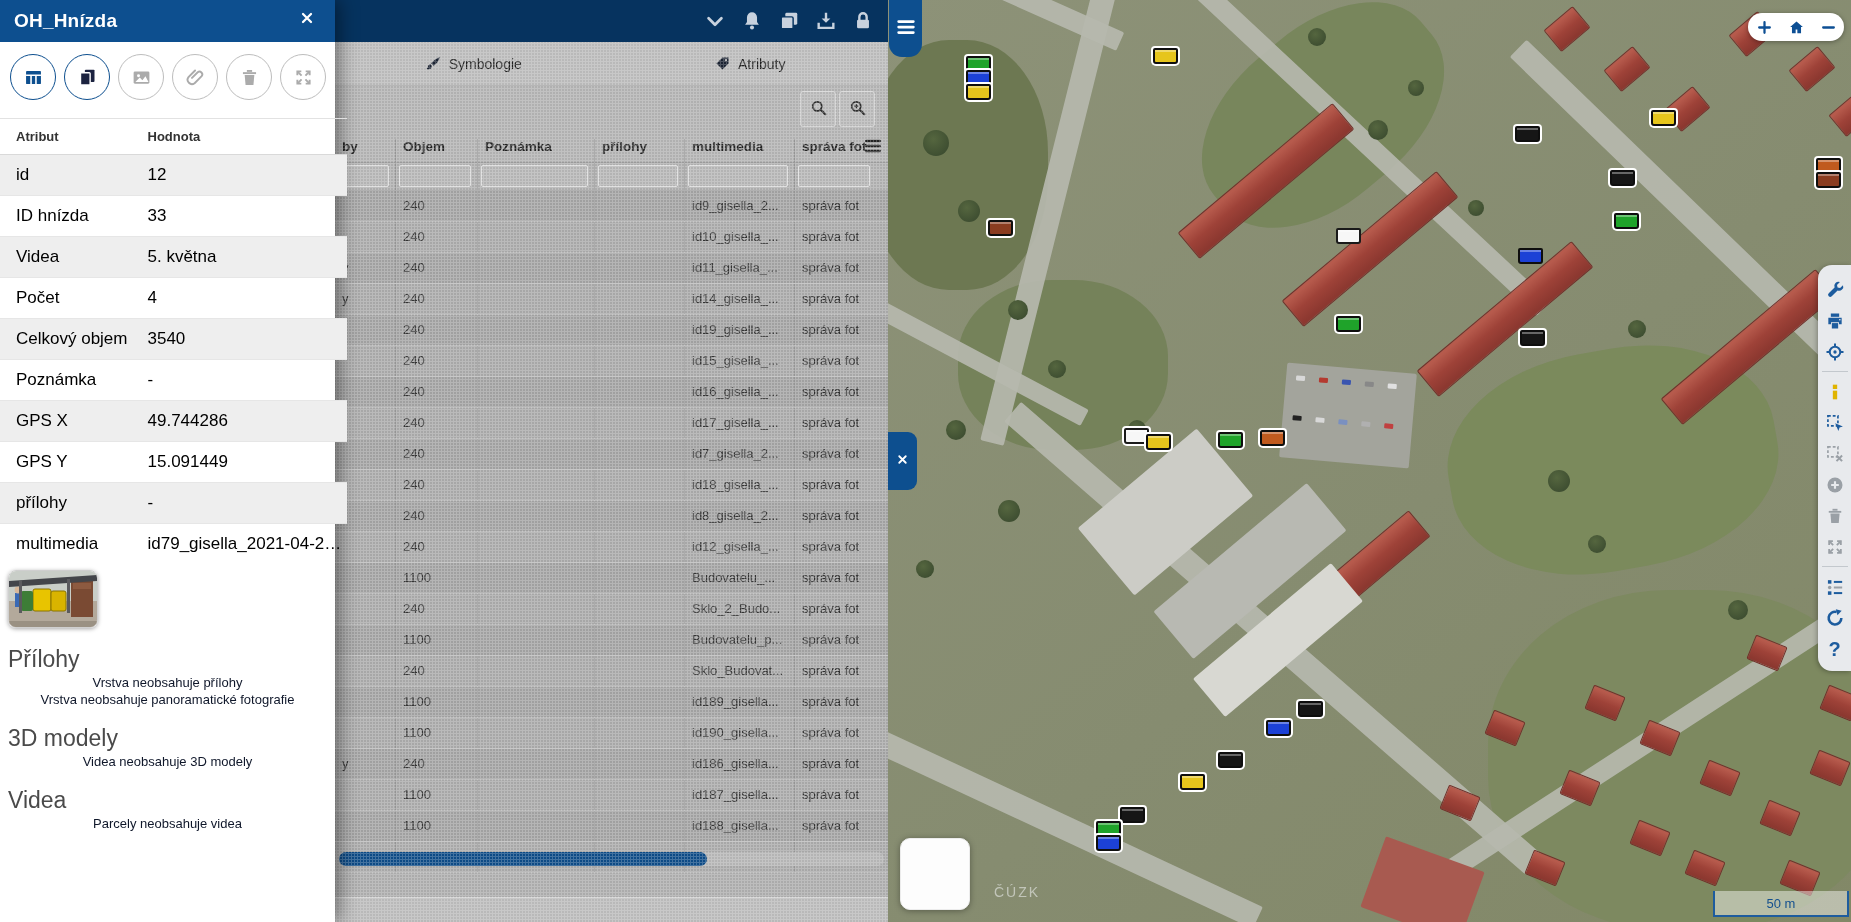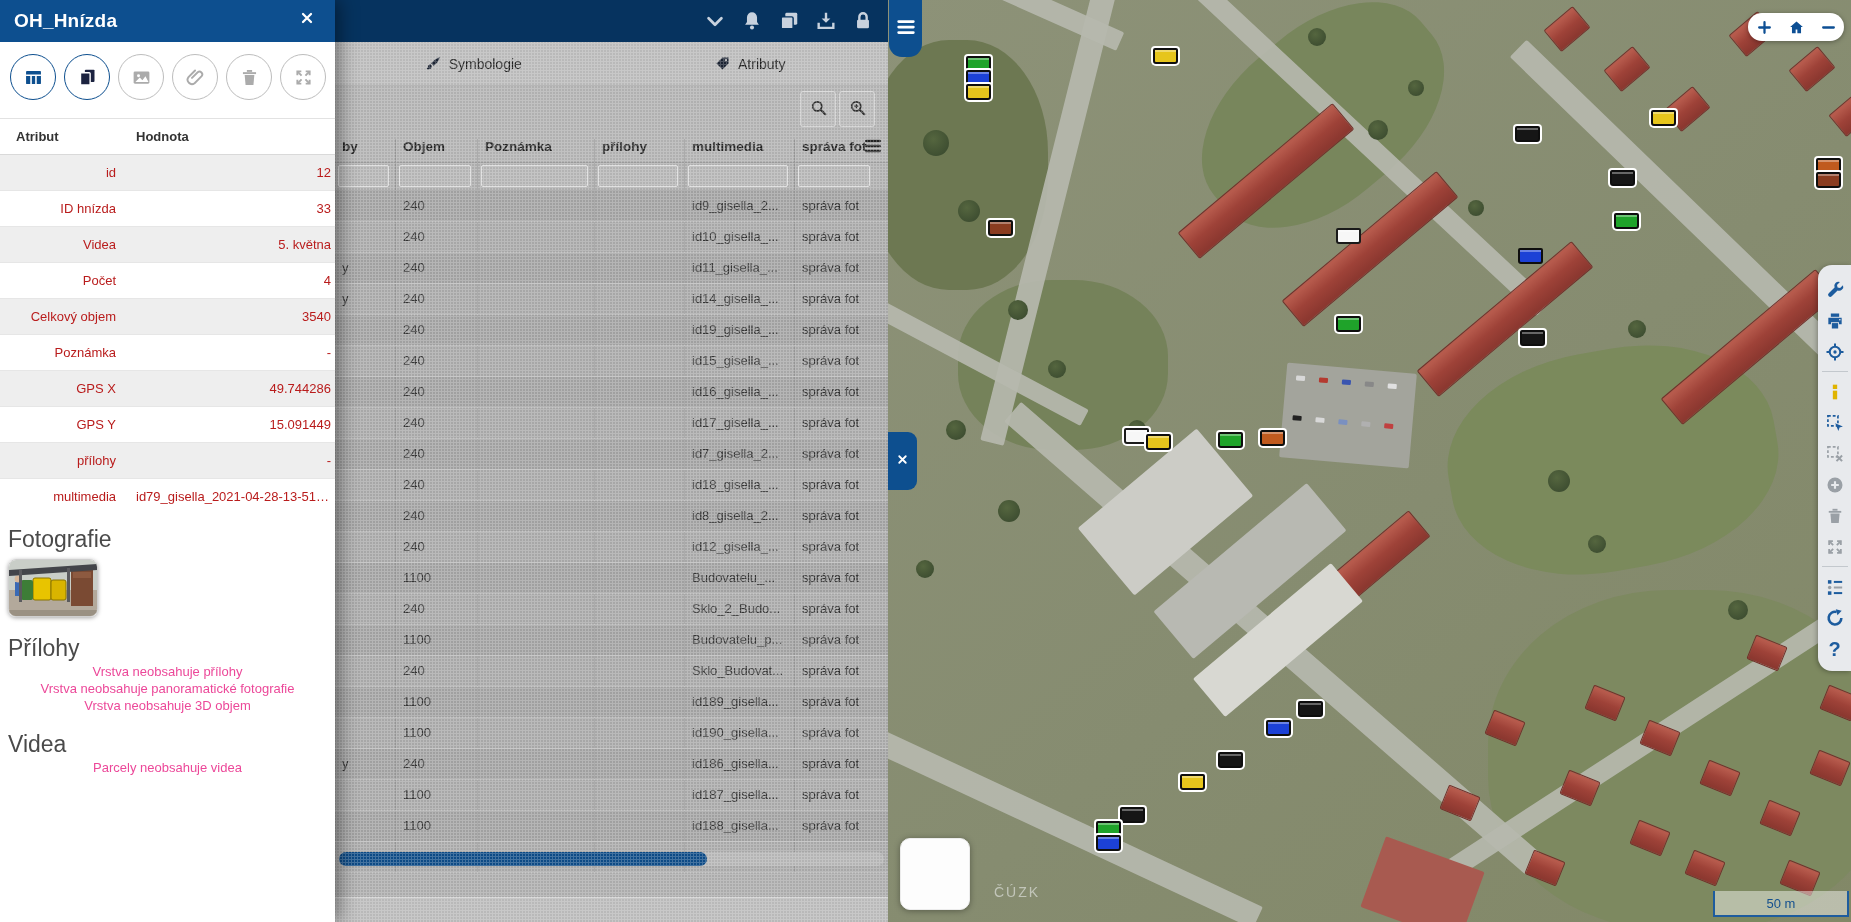--- a/index.html
+++ b/index.html
@@ -16,26 +16,26 @@
   #popup-close svg{width:16px;height:16px;}
   #popup-toolbar{display:flex;gap:8px;padding:12px 0 10px 10px;}
   .pbtn{width:44px;height:44px;border-radius:50%;display:flex;align-items:center;justify-content:center;}
   .pbtn svg{width:21px;height:21px;}
   .pbtn.on{border:1.6px solid #0d4f8f;color:#0d4f8f;}
   .pbtn.on.dark{color:#1c2340;}
   .pbtn.off{border:1.6px solid #bdbdbd;color:#ababab;}
   #attr-table{width:100%;border-collapse:collapse;margin-top:8px;border-top:1px solid #e2e2e2;}
   #attr-table th{font-size:13px;text-align:left;color:#333;padding:10px 4px 10px 16px;border-bottom:1px solid #d9d9d9;}
   #attr-table th:first-child{width:120px;}
-  #attr-table td{font-size:13px;color:#b91c1c;padding:10px 4px 10px 16px;border-top:1px solid #e6e6e6;
-    white-space:nowrap;overflow:hidden;text-overflow:ellipsis;max-width:195px;text-align:right;}
+  #attr-table td{font-size:17px;color:#000000;padding:10px 4px 10px 16px;border-top:1px solid #e6e6e6;
+    white-space:nowrap;overflow:hidden;text-overflow:ellipsis;max-width:195px;}
   #attr-table tr:nth-child(odd) td{background:#eeeeee;}
   .sec-title{font-size:23px;color:#4a4a4a;margin:18px 0 2px 8px;font-weight:400;}
   .sec-title.first{margin-top:12px;}
-  .sec-empty{font-size:13px;color:#ec4899;text-align:center;margin-top:2px;}
+  .sec-empty{font-size:13px;color:#0f172a;text-align:center;margin-top:2px;}
   #thumb{margin:6px 0 0 8px;width:88px;height:56px;border-radius:8px;border:1px solid #cfcfcf;
     box-shadow:0 1px 4px rgba(0,0,0,.35);overflow:hidden;}
   #thumb svg{display:block;}
 
   
   #center{position:absolute;left:335px;top:0;width:553px;height:922px;background:#ababab;}
   #topbar{position:absolute;left:0;top:0;width:553px;height:42px;background:#06335f;
     display:flex;align-items:center;justify-content:flex-end;gap:15px;padding-right:14px;box-sizing:border-box;}
   .tb-ic{color:#c8d2de;width:22px;height:22px;}
   .tb-ic svg{width:22px;height:22px;}
@@ -759,21 +759,20 @@
             <td>přílohy</td>
             <td>-</td>
           </tr>
           <tr>
             <td>multimedia</td>
             <td>id79_gisella_2021-04-28-13-51-4...</td>
           </tr>
         </tbody>
     </table>
     <div class="sec">
-      <div class="sec-title first">Fotografie</div>
       <div id="thumb">
         <svg width="88" height="56" viewBox="0 0 88 56">
           <rect x="0" y="0" width="88" height="30" fill="#c9cec8"></rect>
           <rect x="0" y="30" width="88" height="26" fill="#b3a99b"></rect>
           <rect x="62" y="10" width="22" height="36" fill="#7a4a33"></rect>
           <rect x="64" y="12" width="18" height="6" fill="#8d5a40"></rect>
           <rect x="24" y="18" width="18" height="22" rx="2" fill="#e8c400" stroke="#8a7400" stroke-width="1"></rect>
           <rect x="42" y="20" width="15" height="20" rx="2" fill="#d9b400" stroke="#8a7400" stroke-width="1"></rect>
           <rect x="12" y="20" width="12" height="20" rx="2" fill="#3d7d37"></rect>
           <rect x="6" y="22" width="7" height="14" fill="#3a6ab5"></rect>
@@ -786,21 +785,22 @@
       </div>
     </div>
     <div class="sec">
       <div class="sec-title">Přílohy</div>
       <div class="sec-empty">Vrstva neobsahuje přílohy</div>
     </div>
     <div class="sec">
       <div class="sec-empty">Vrstva neobsahuje panoramatické fotografie</div>
     </div>
     <div class="sec">
-      <div class="sec-empty">Vrstva neobsahuje 3D objem</div>
+      <div class="sec-title">3D modely</div>
+      <div class="sec-empty">Videa neobsahuje 3D modely</div>
     </div>
     <div class="sec">
       <div class="sec-title">Videa</div>
       <div class="sec-empty">Parcely neobsahuje videa</div>
     </div>
   </div>
 
 </div>
 
 </body></html>

